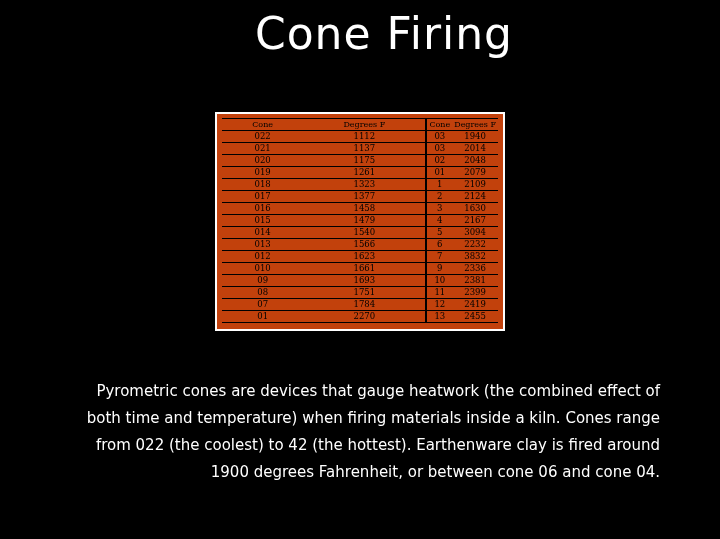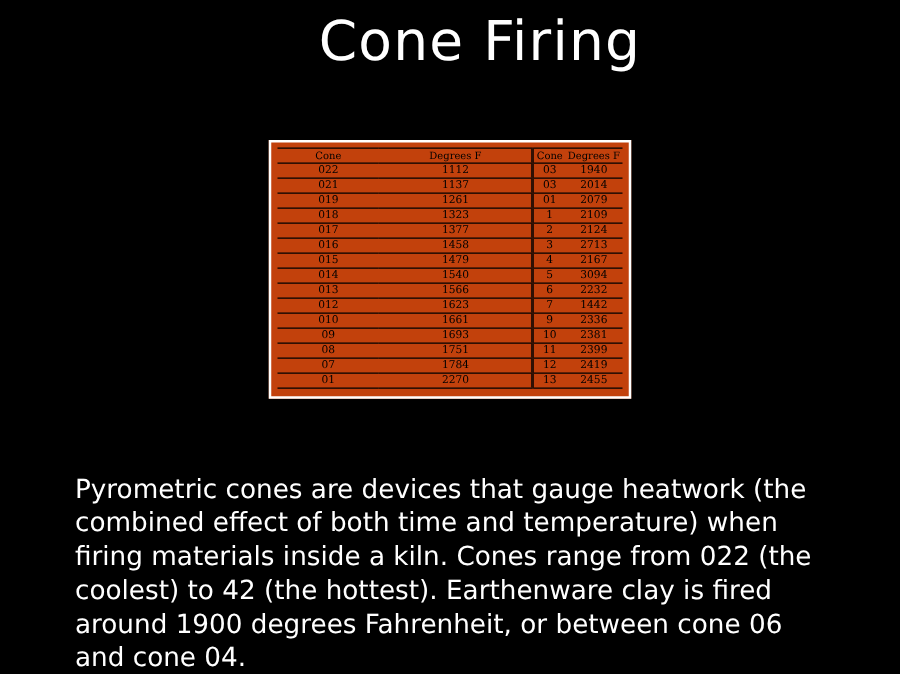--- a/index.html
+++ b/index.html
@@ -76,23 +76,23 @@
     border-top: none;
     border-bottom: none;
   }
   .col-cone { width: 38%; }
   .col-deg  { width: 56%; }
   .body-text {
     position: absolute;
     top: 378px;
     left: 60px;
     width: 600px;
-    text-align: left;
+    text-align: right;
     color: #ffffff;
-    font-size: 21px;
+    font-size: 15px;
     line-height: 27px;
     font-family: "DejaVu Sans", sans-serif;
   }
 </style>
 </head>
 <body>
 
 <div class="slide">
 
   <div class="title">Cone Firing</div>
@@ -117,20 +117,27 @@
             <td class="col-deg">1940</td>
           </tr>
           <tr>
             <td class="col-cone">021</td>
             <td class="col-deg">1137</td>
             <td class="sep"></td>
             <td class="col-cone">03</td>
             <td class="col-deg">2014</td>
           </tr>
           <tr>
+            <td class="col-cone">020</td>
+            <td class="col-deg">1175</td>
+            <td class="sep"></td>
+            <td class="col-cone">02</td>
+            <td class="col-deg">2048</td>
+          </tr>
+          <tr>
             <td class="col-cone">019</td>
             <td class="col-deg">1261</td>
             <td class="sep"></td>
             <td class="col-cone">01</td>
             <td class="col-deg">2079</td>
           </tr>
           <tr>
             <td class="col-cone">018</td>
             <td class="col-deg">1323</td>
             <td class="sep"></td>
@@ -142,21 +149,21 @@
             <td class="col-deg">1377</td>
             <td class="sep"></td>
             <td class="col-cone">2</td>
             <td class="col-deg">2124</td>
           </tr>
           <tr>
             <td class="col-cone">016</td>
             <td class="col-deg">1458</td>
             <td class="sep"></td>
             <td class="col-cone">3</td>
-            <td class="col-deg">2713</td>
+            <td class="col-deg">1630</td>
           </tr>
           <tr>
             <td class="col-cone">015</td>
             <td class="col-deg">1479</td>
             <td class="sep"></td>
             <td class="col-cone">4</td>
             <td class="col-deg">2167</td>
           </tr>
           <tr>
             <td class="col-cone">014</td>
@@ -170,21 +177,21 @@
             <td class="col-deg">1566</td>
             <td class="sep"></td>
             <td class="col-cone">6</td>
             <td class="col-deg">2232</td>
           </tr>
           <tr>
             <td class="col-cone">012</td>
             <td class="col-deg">1623</td>
             <td class="sep"></td>
             <td class="col-cone">7</td>
-            <td class="col-deg">1442</td>
+            <td class="col-deg">3832</td>
           </tr>
           <tr>
             <td class="col-cone">010</td>
             <td class="col-deg">1661</td>
             <td class="sep"></td>
             <td class="col-cone">9</td>
             <td class="col-deg">2336</td>
           </tr>
           <tr>
             <td class="col-cone">09</td>

